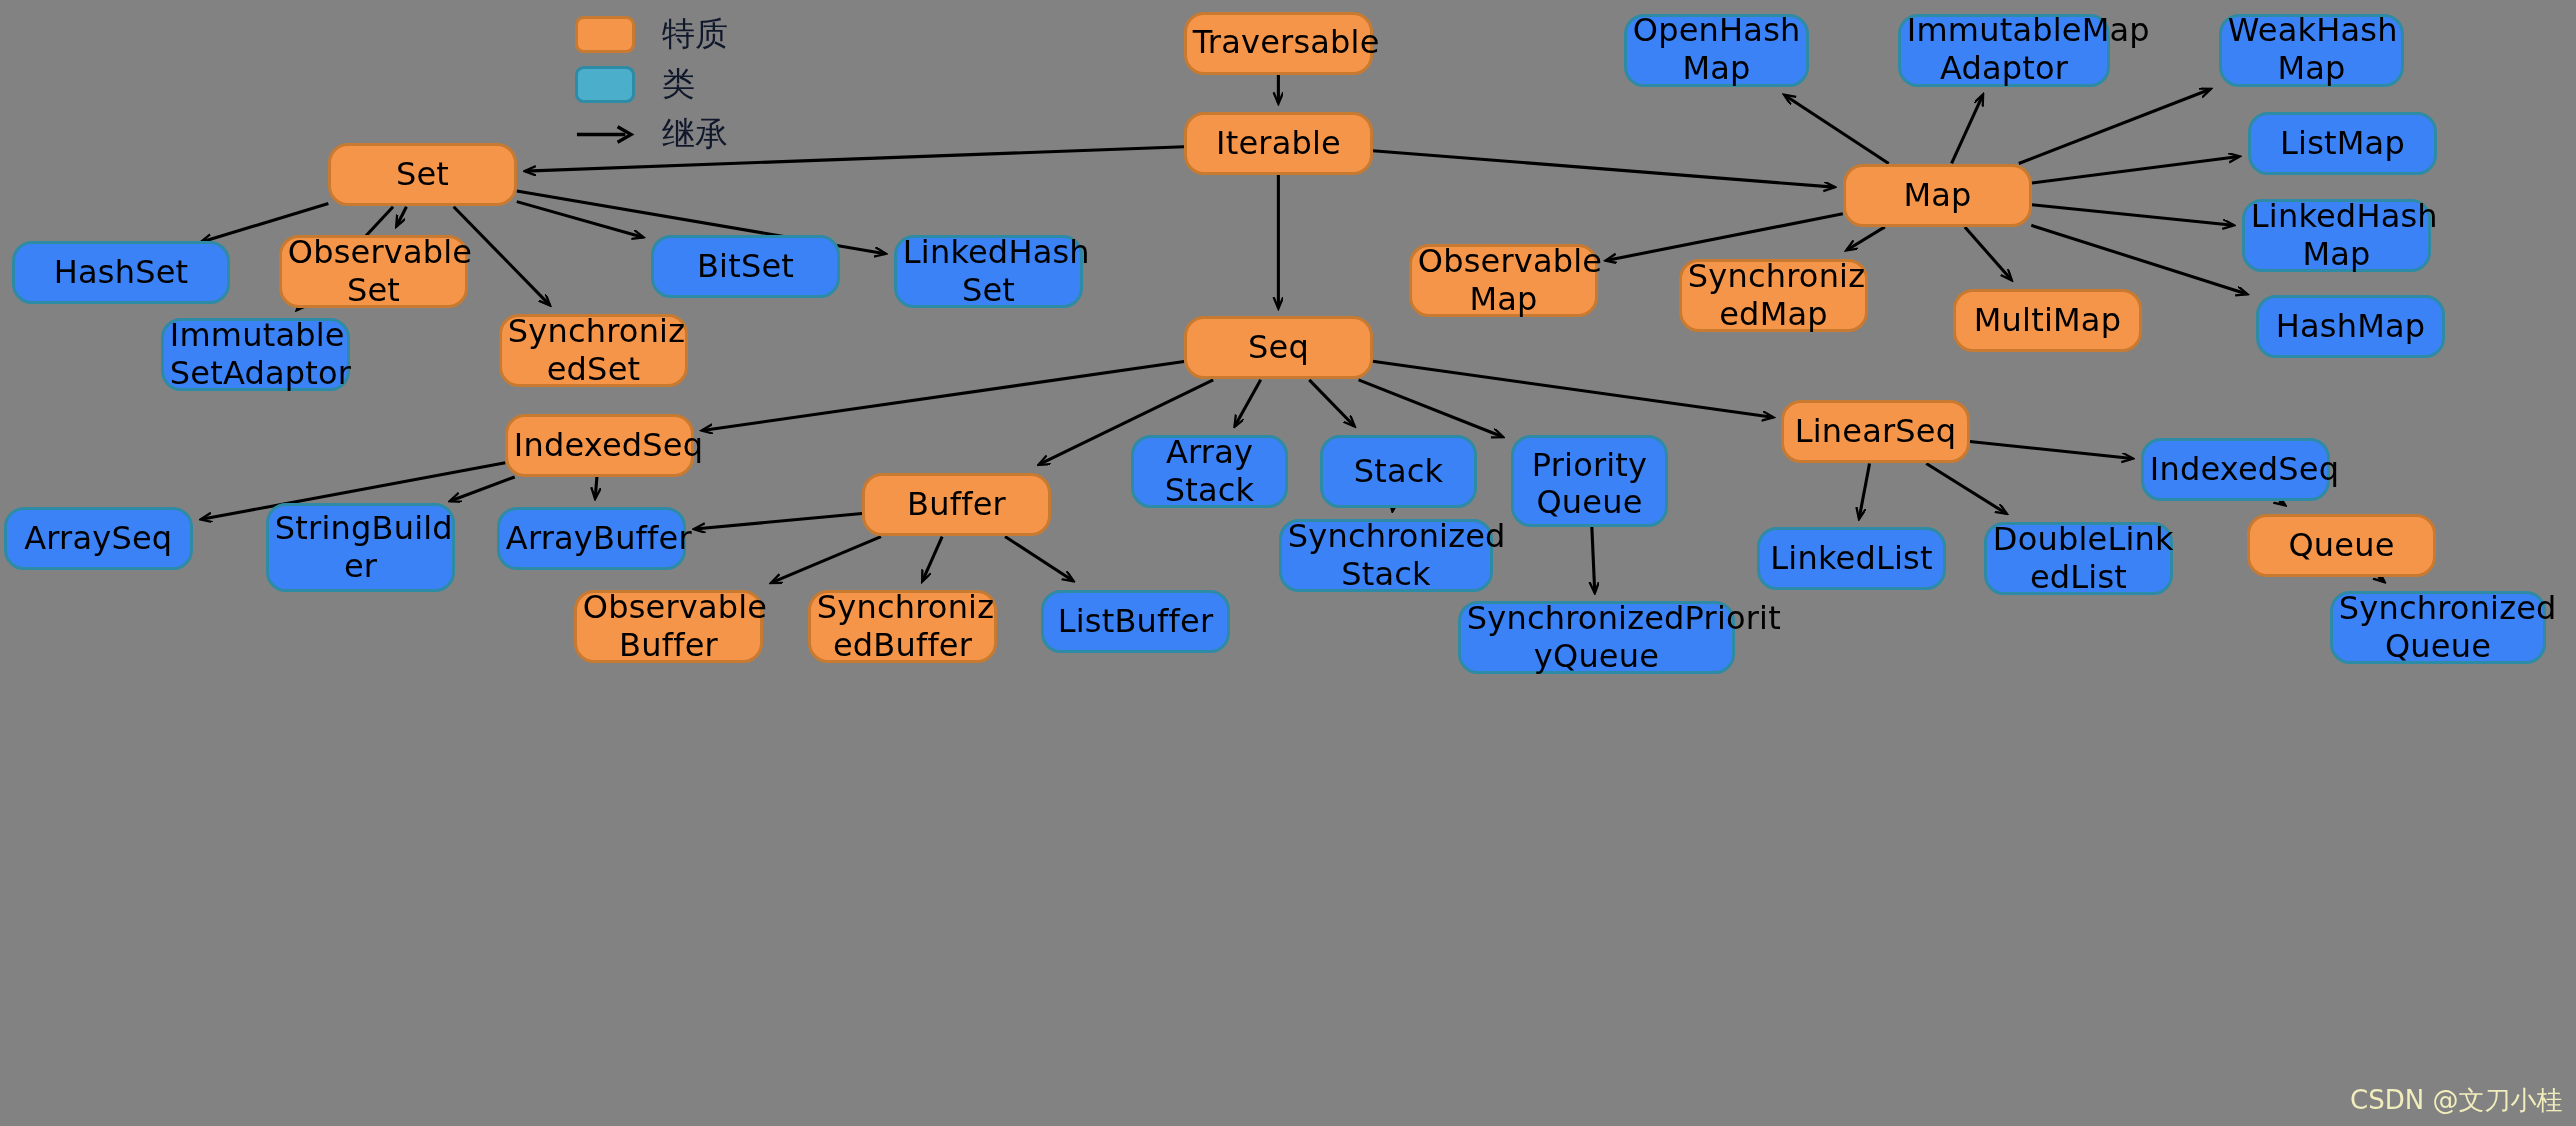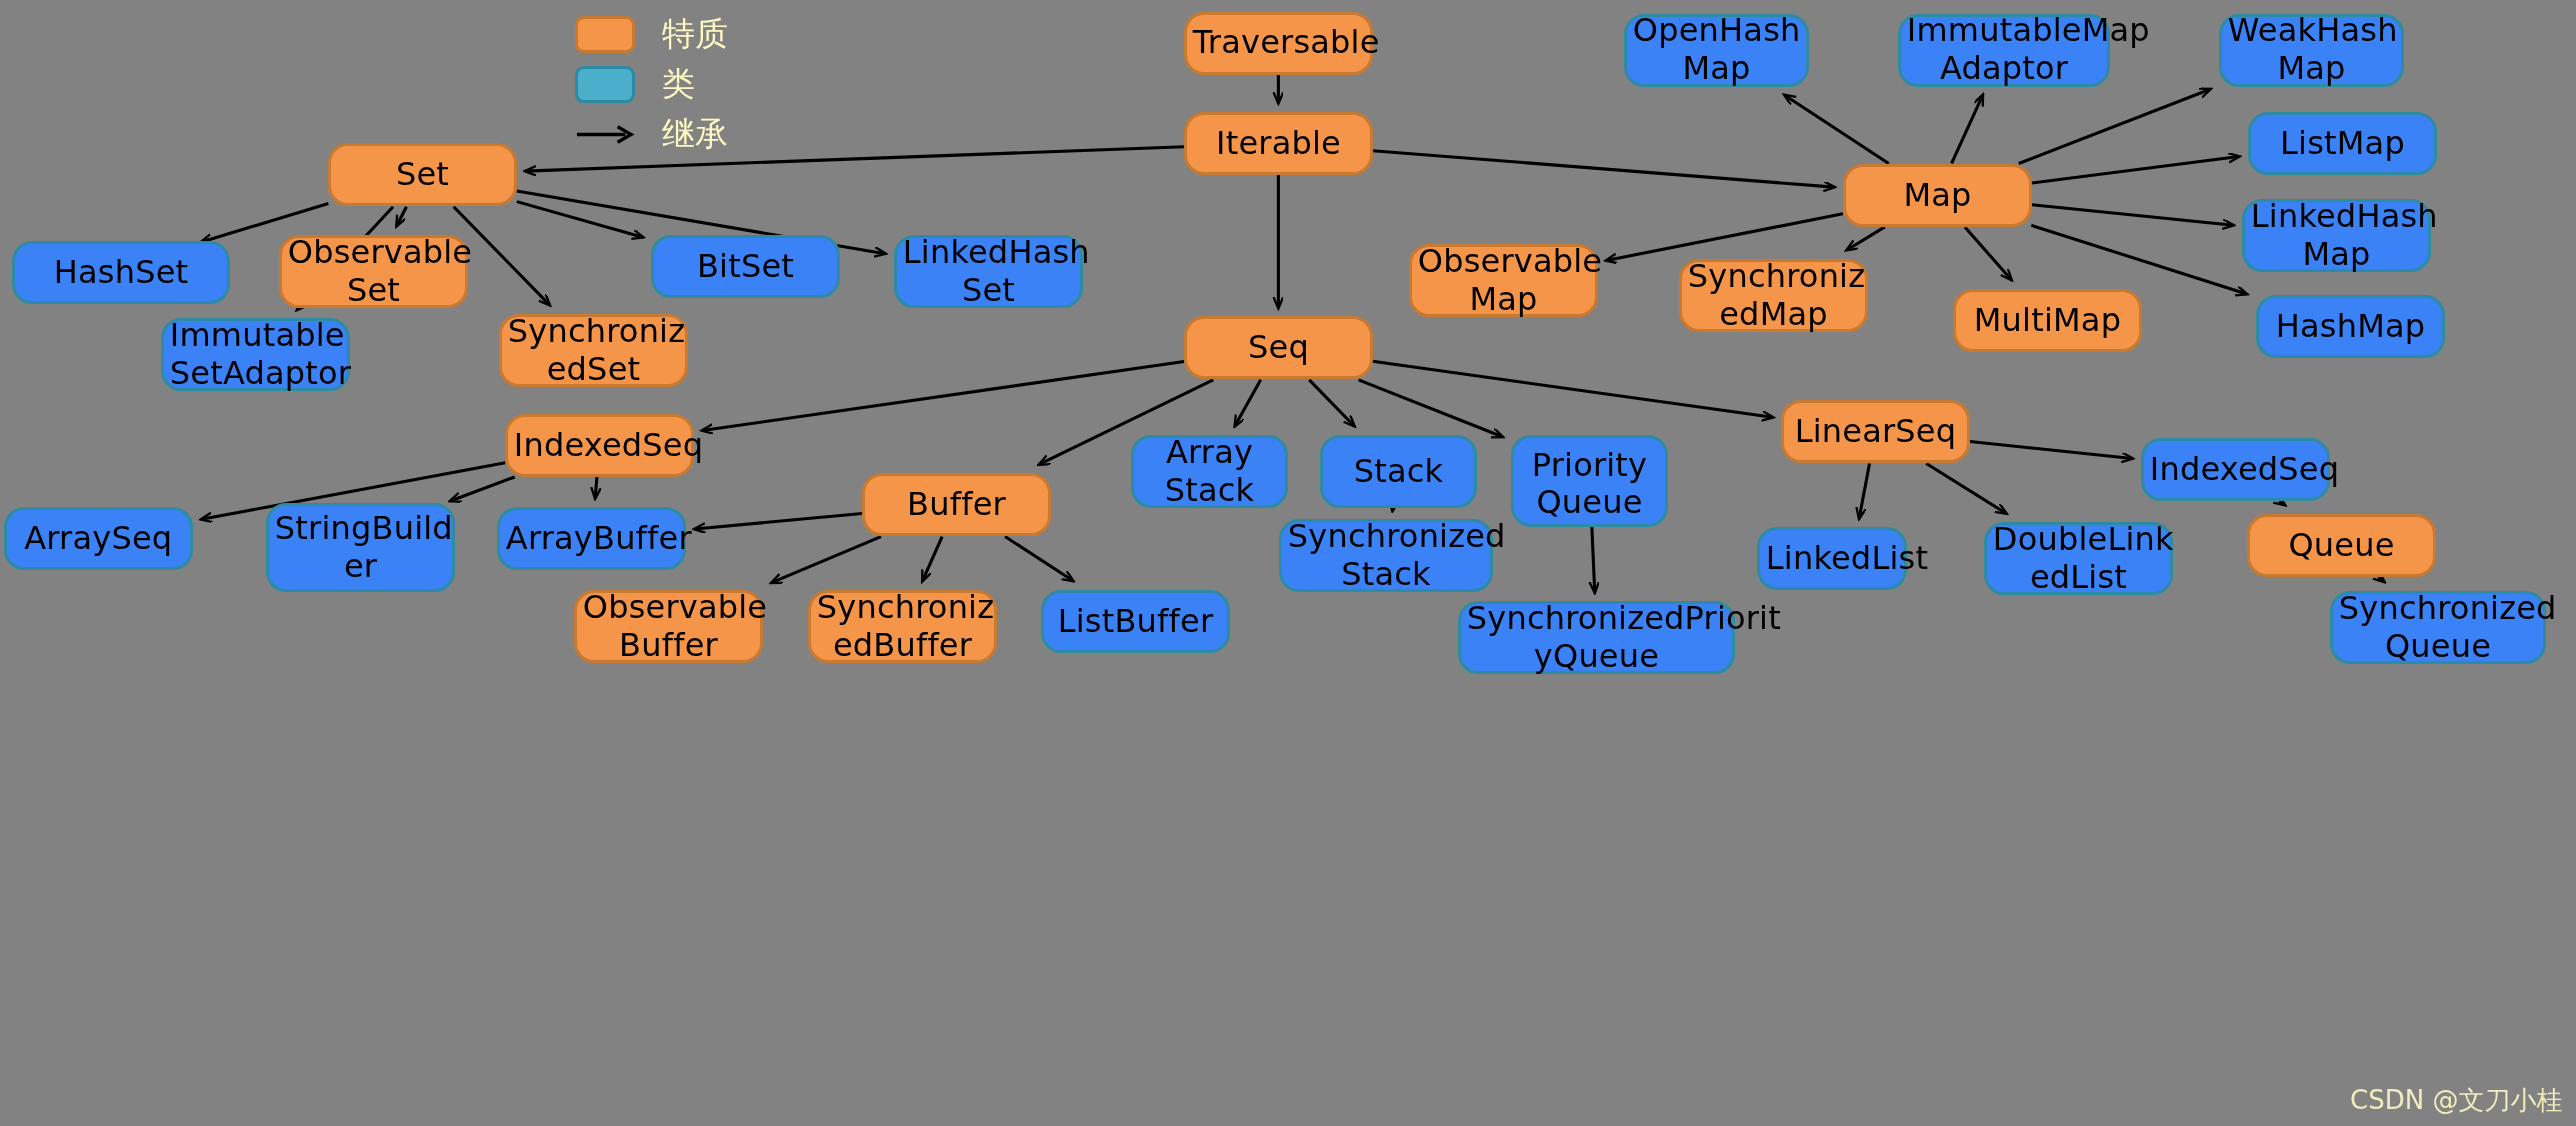--- a/index.html
+++ b/index.html
@@ -65,21 +65,21 @@
     width: 60px;
     height: 37px;
     border-radius: 8.7px;
     box-sizing: border-box;
   }
   .legend-swatch.trait { background: #F4954A; border: 3.8px solid #C87A31; }
   .legend-swatch.cls { background: #4BAECB; border: 3.8px solid #2E8BA6; }
   .legend-label {
     margin-left: 27px;
     font-size: 33px;
-    color: #fef9c3;
+    color: #0f172a;
     font-family: "DejaVu Sans", "Liberation Sans", sans-serif;
     white-space: nowrap;
   }
   .legend-arrow { width: 60px; height: 37px; }
 
   .watermark {
     position: absolute;
     right: 13.5px;
     bottom: 7.7px;
     font-size: 26px;
@@ -242,21 +242,21 @@
       </div>
       <div class="node cls" style="left: 1041px; top: 590px; width: 189px; height: 63px;">
         <span>ListBuffer</span>
       </div>
       <div class="node cls" style="left: 1279px; top: 519px; width: 214px; height: 73px;">
         <span>Synchronized<br>Stack</span>
       </div>
       <div class="node cls" style="left: 1458px; top: 601px; width: 277px; height: 73px;">
         <span>SynchronizedPriorit<br>yQueue</span>
       </div>
-      <div class="node cls" style="left: 1757px; top: 527px; width: 150px; height: 63px;">
+      <div class="node cls" style="left: 1757px; top: 527px; width: 189px; height: 63px;">
         <span>LinkedList</span>
       </div>
       <div class="node cls" style="left: 1984px; top: 522px; width: 189px; height: 73px;">
         <span>DoubleLink<br>edList</span>
       </div>
       <div class="node trait" style="left: 2247px; top: 514px; width: 189px; height: 63px;">
         <span>Queue</span>
       </div>
       <div class="node cls" style="left: 2330px; top: 591px; width: 216px; height: 73px;">
         <span>Synchronized<br>Queue</span>

